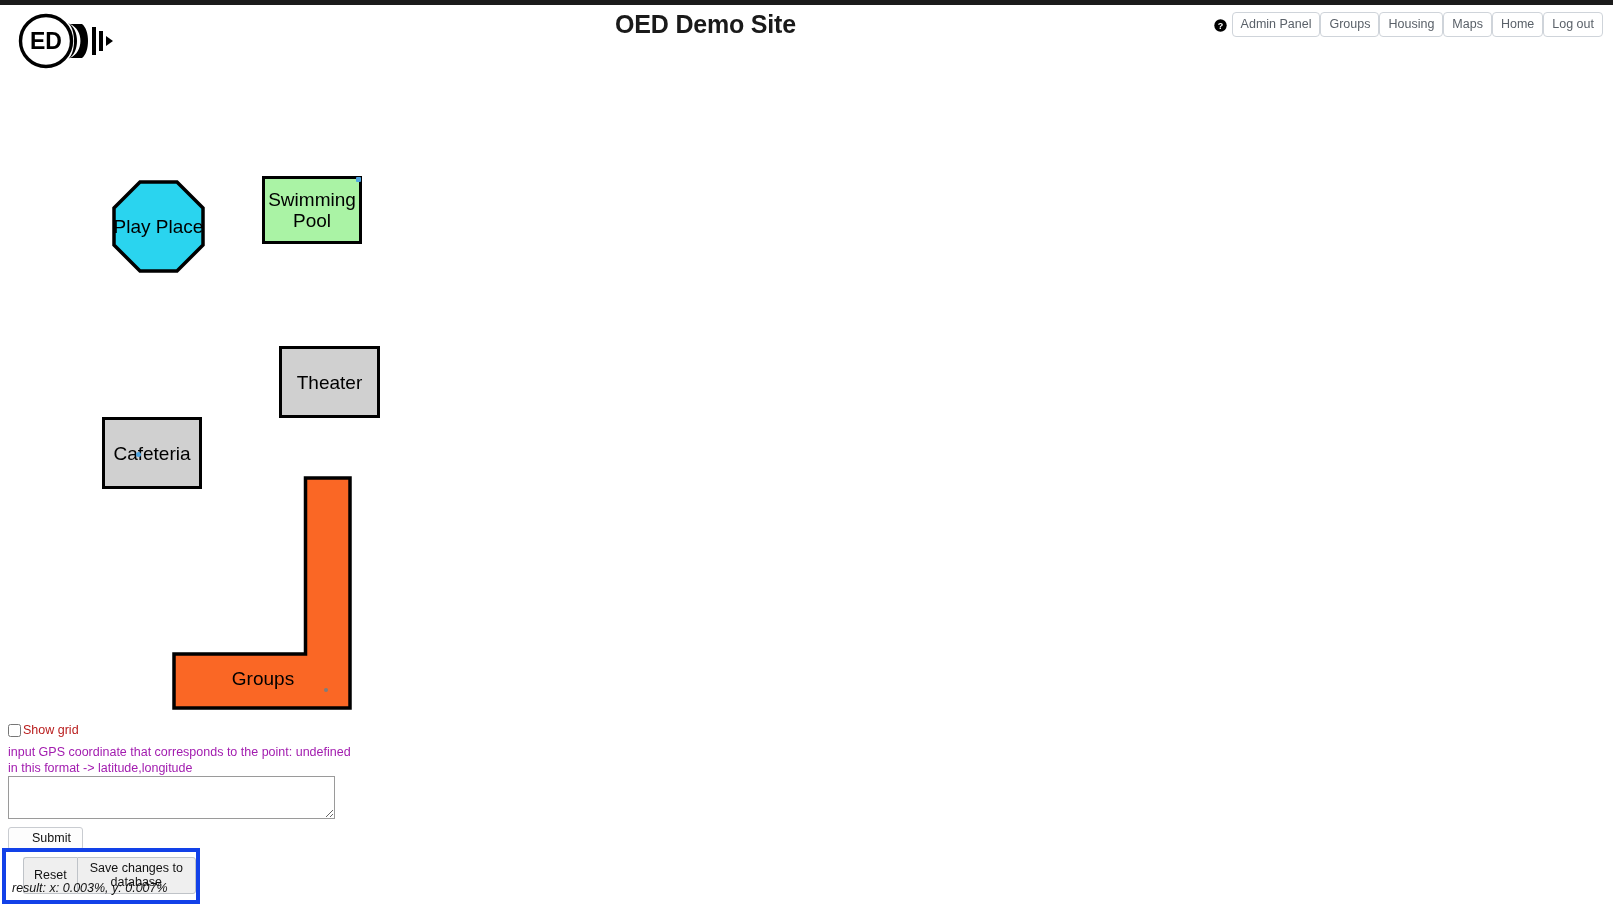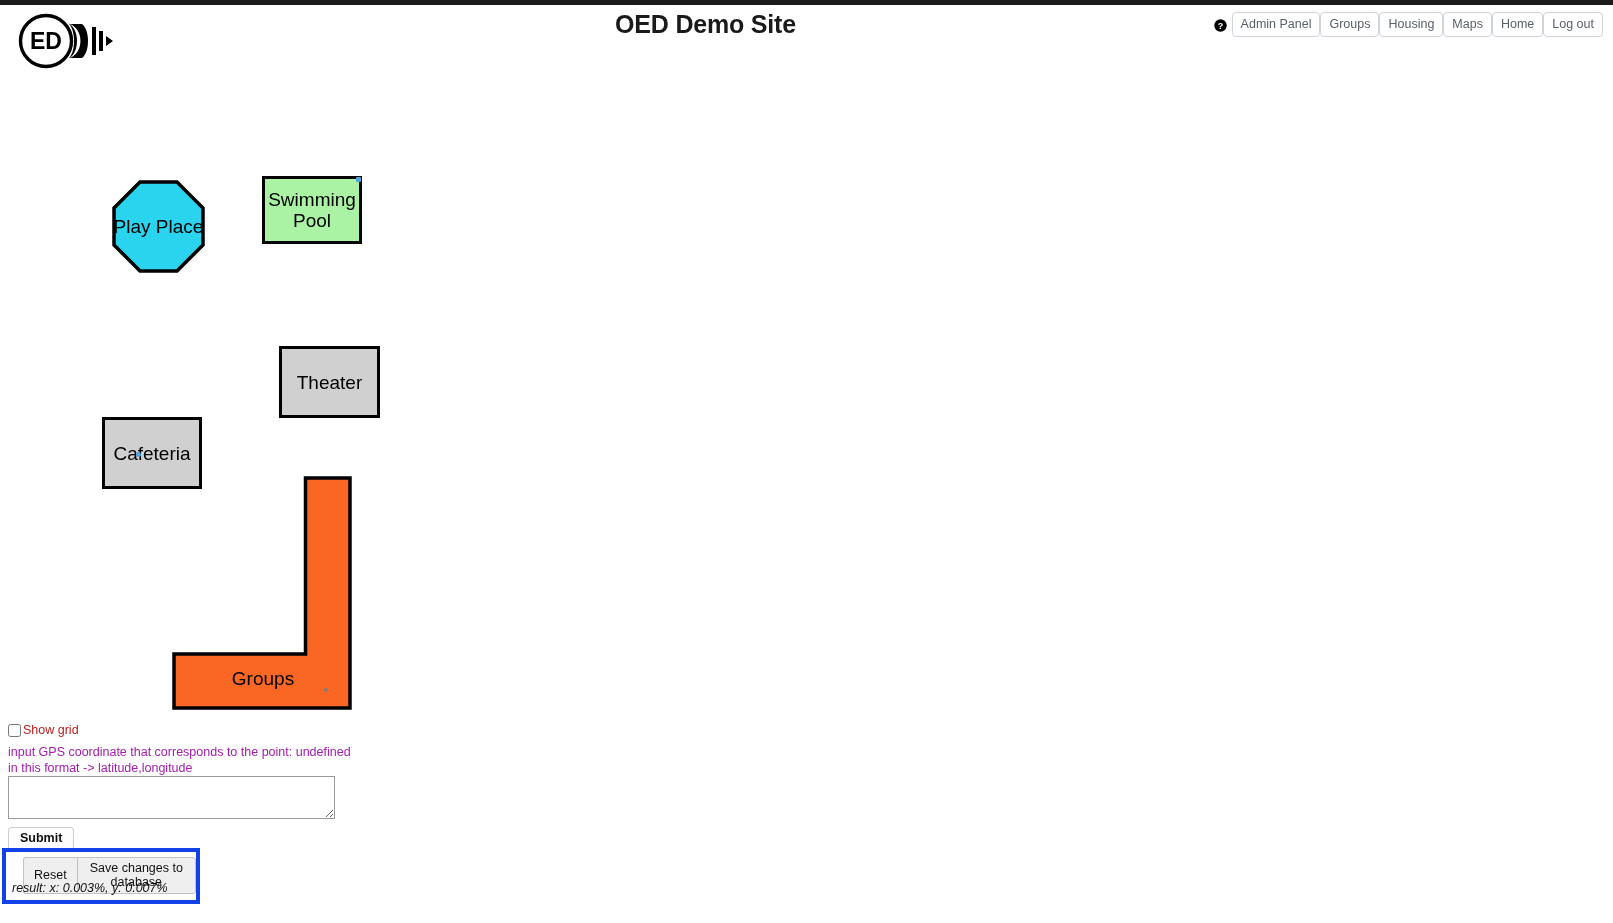--- a/index.html
+++ b/index.html
@@ -95,23 +95,22 @@
     font-family: "Liberation Sans", sans-serif;
     font-size: 12.5px;
     padding: 2px 4px;
   }
 
   .submit-btn {
     position: absolute; left: 8px; top: 109px;
     border: 1px solid #c9ccd1; border-radius: 3px;
     background: #fdfdfd; color:#111;
     font-family:"Liberation Sans", sans-serif; font-size: 12.5px;
-    padding: 3px 11px 4px 11px;
+    padding: 3px 11px 4px 23px;
     cursor:pointer;
-    font-weight:bold;
   }
 
   .save-box {
     position:absolute; left: 2px; top: 130px;
     width: 198px; height: 56px;
     border: 4px solid #1241e8;
     background: #fff;
   }
   .btn-group { position:absolute; left: 6px; top: 5px; display:flex;padding-left:11px; }
   .group-btn {

